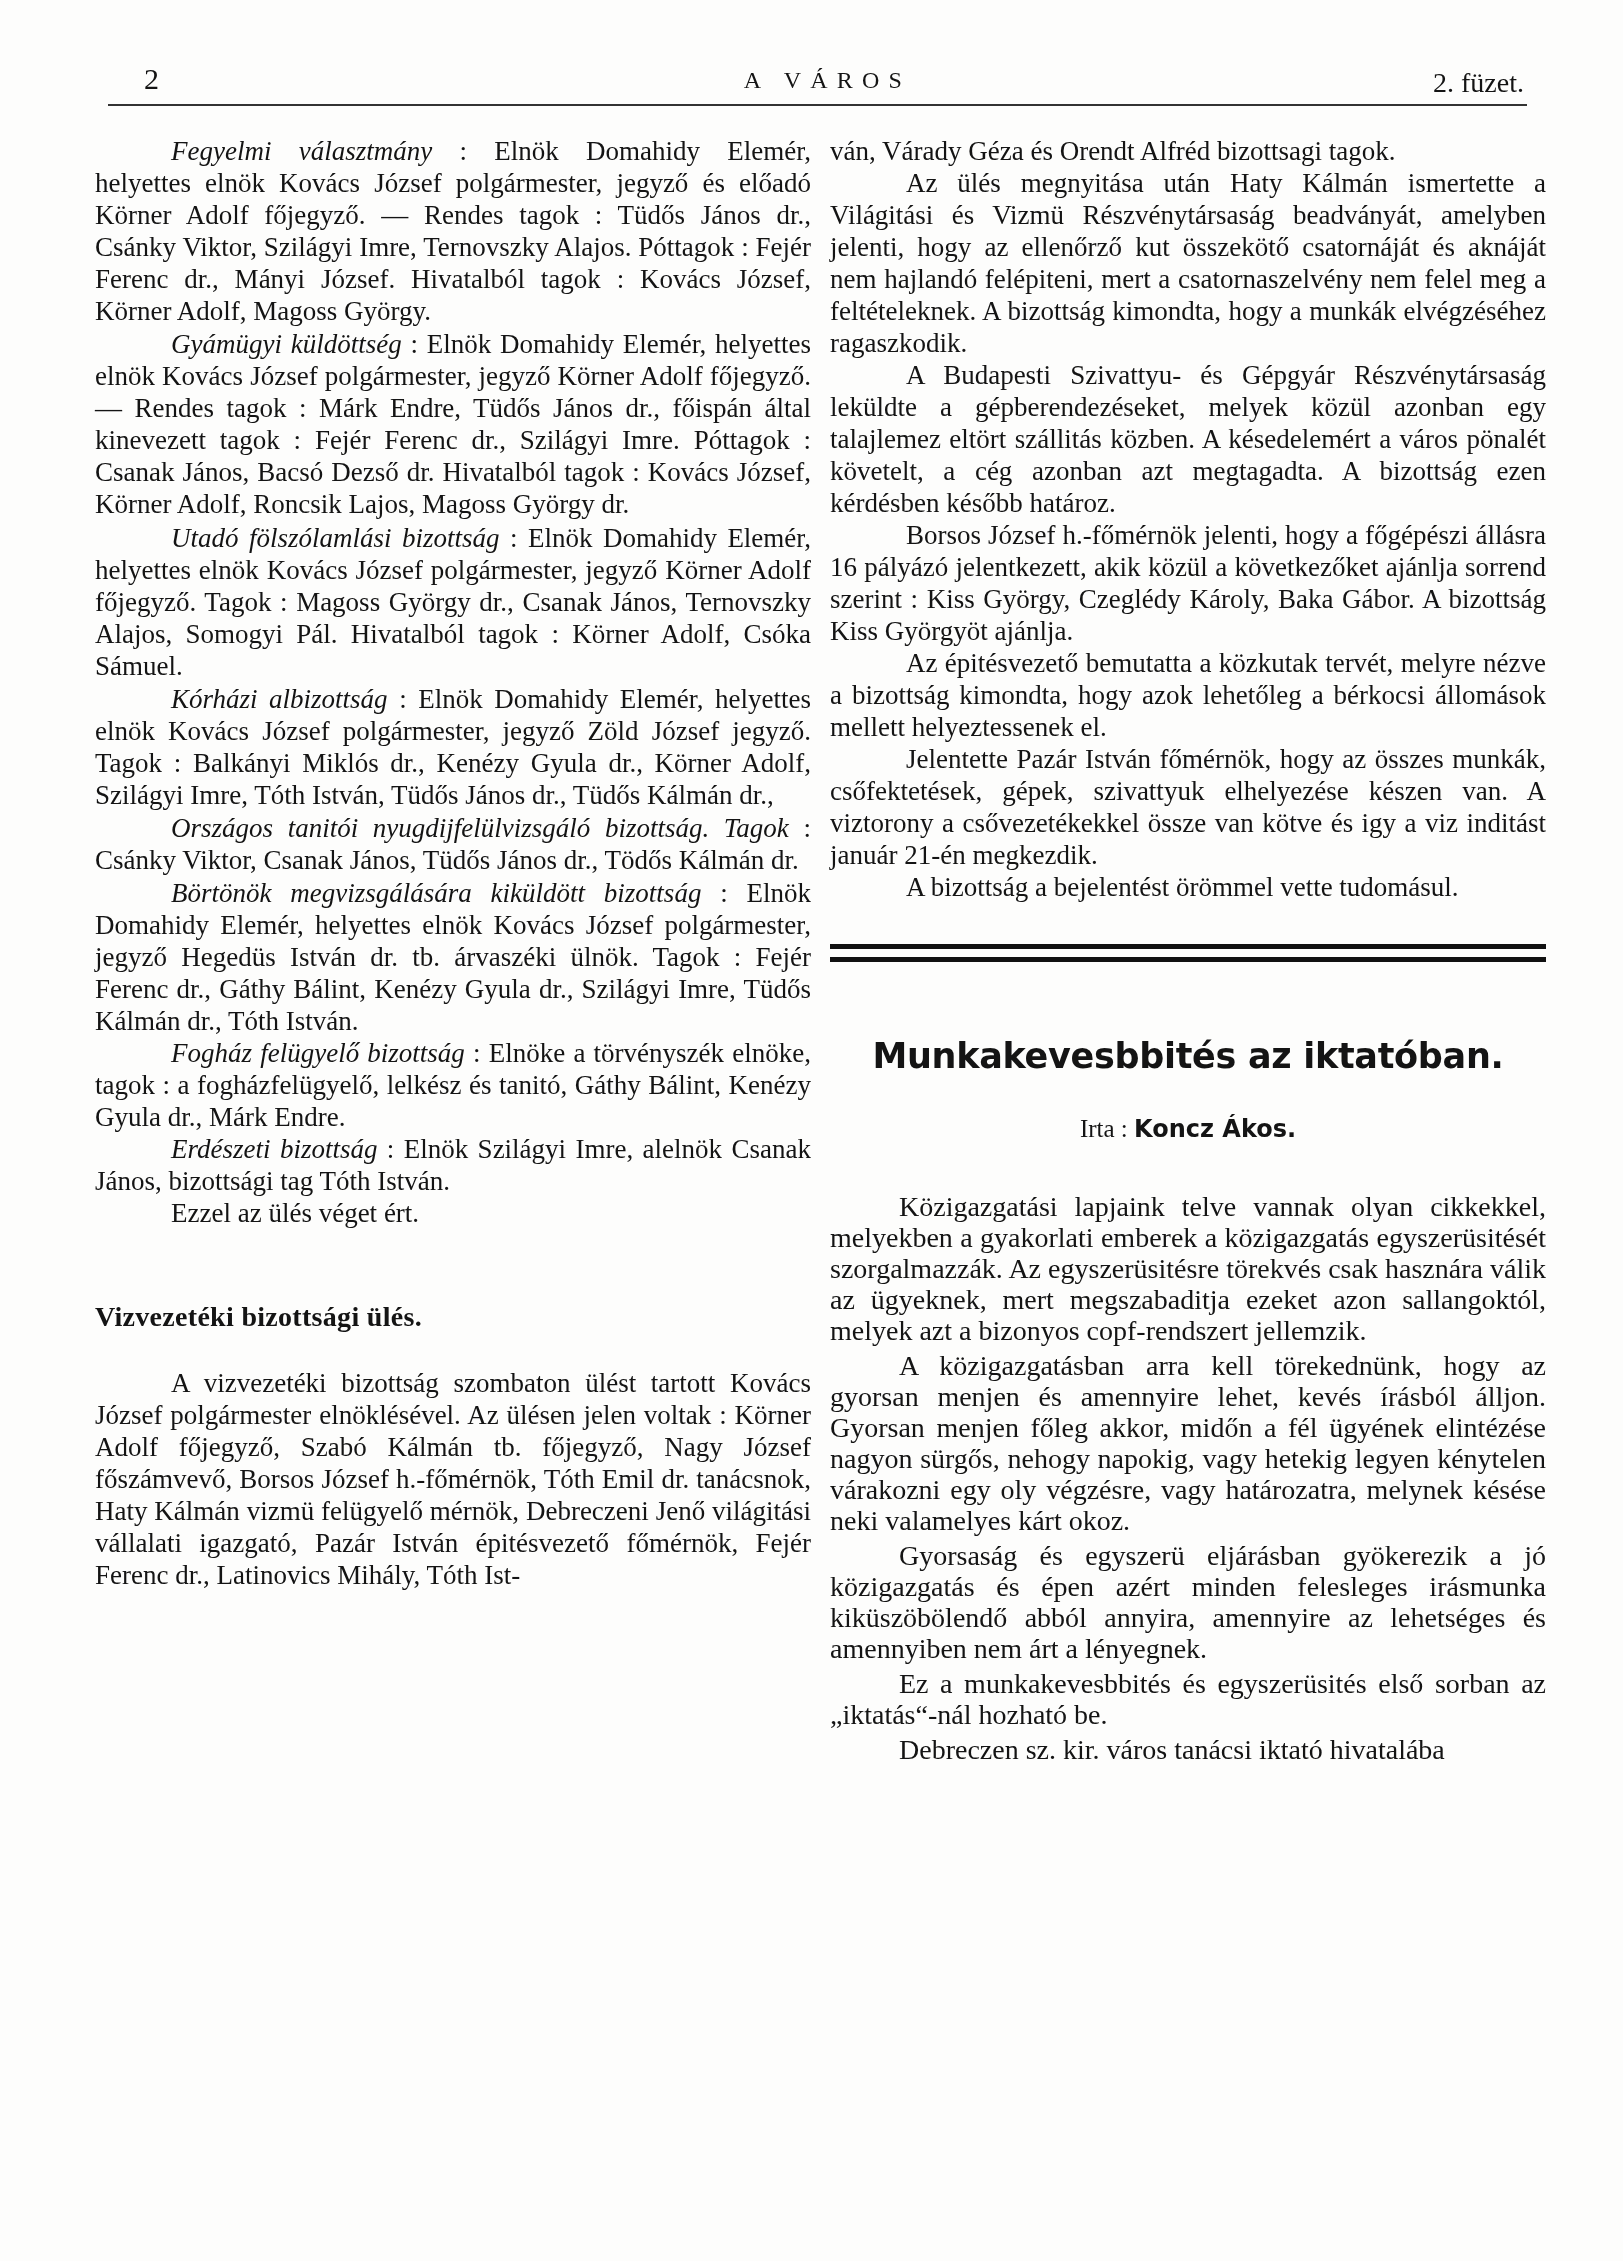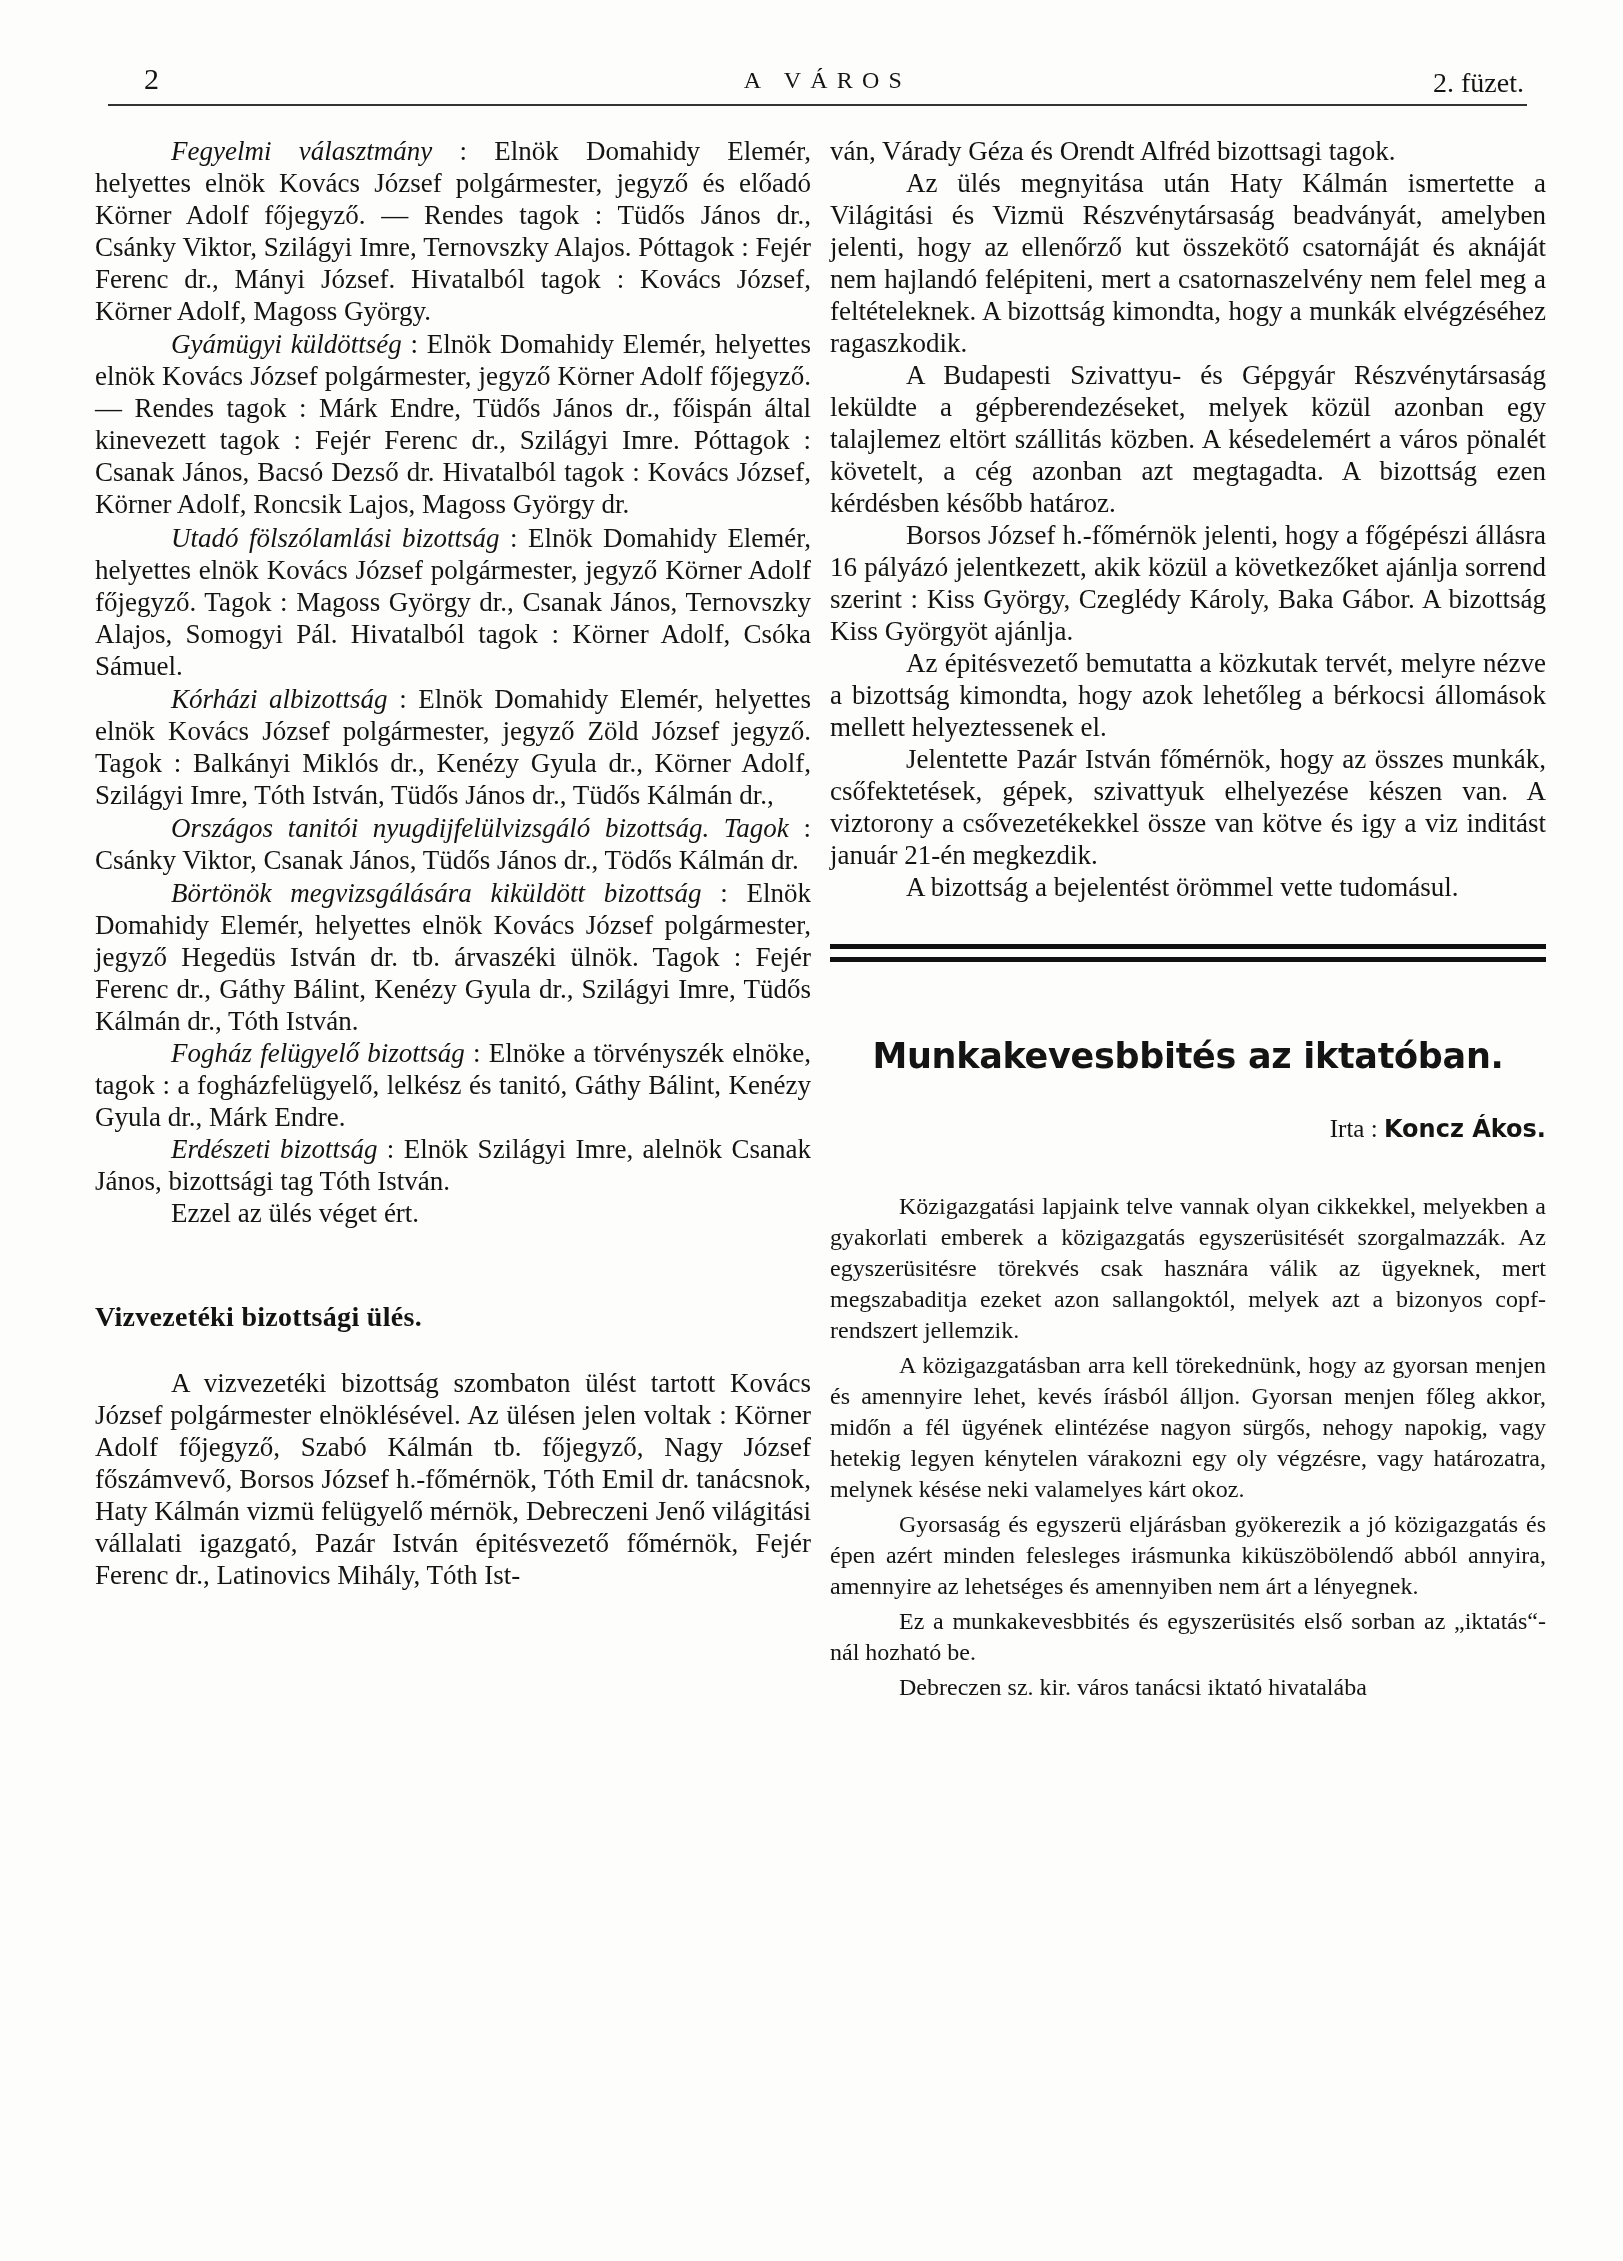--- a/index.html
+++ b/index.html
@@ -34,23 +34,23 @@
   .sec-title {
     text-align: left; font-weight: bold; font-size: 28px;
     margin: 72px 0 34px 0; letter-spacing: 0.3px;
   }
   .double-rule { margin: 41px 0 0 0; }
   .double-rule div { border-top: 5.3px solid #111; margin-bottom: 8px; }
   .art-title {
     text-align: center; font-family: "DejaVu Sans", sans-serif; font-weight: bold;
     font-size: 35px; margin-top: 78px; letter-spacing: -0.3px;
   }
-  .byline { text-align: right; font-size: 25px; margin-top: 41px; }
+  .byline { text-align: center; font-size: 25px; margin-top: 41px; }
   .byline b { font-family: "DejaVu Sans", sans-serif; font-weight: bold; font-size: 24px; }
-  .small { font-size: 24px; line-height: 31px; margin-top: 46px; }
+  .small { font-size: 28px; line-height: 31px; margin-top: 46px; }
   .small p.ind { text-indent: 69px; }
   .small p { margin-top: 4px; }
 </style>
 </head>
 <body>
 
 <div class="header">
   <span class="pno">2</span>
   <div class="title">A VÁROS</div>
   <span class="issue">2. füzet.</span>

